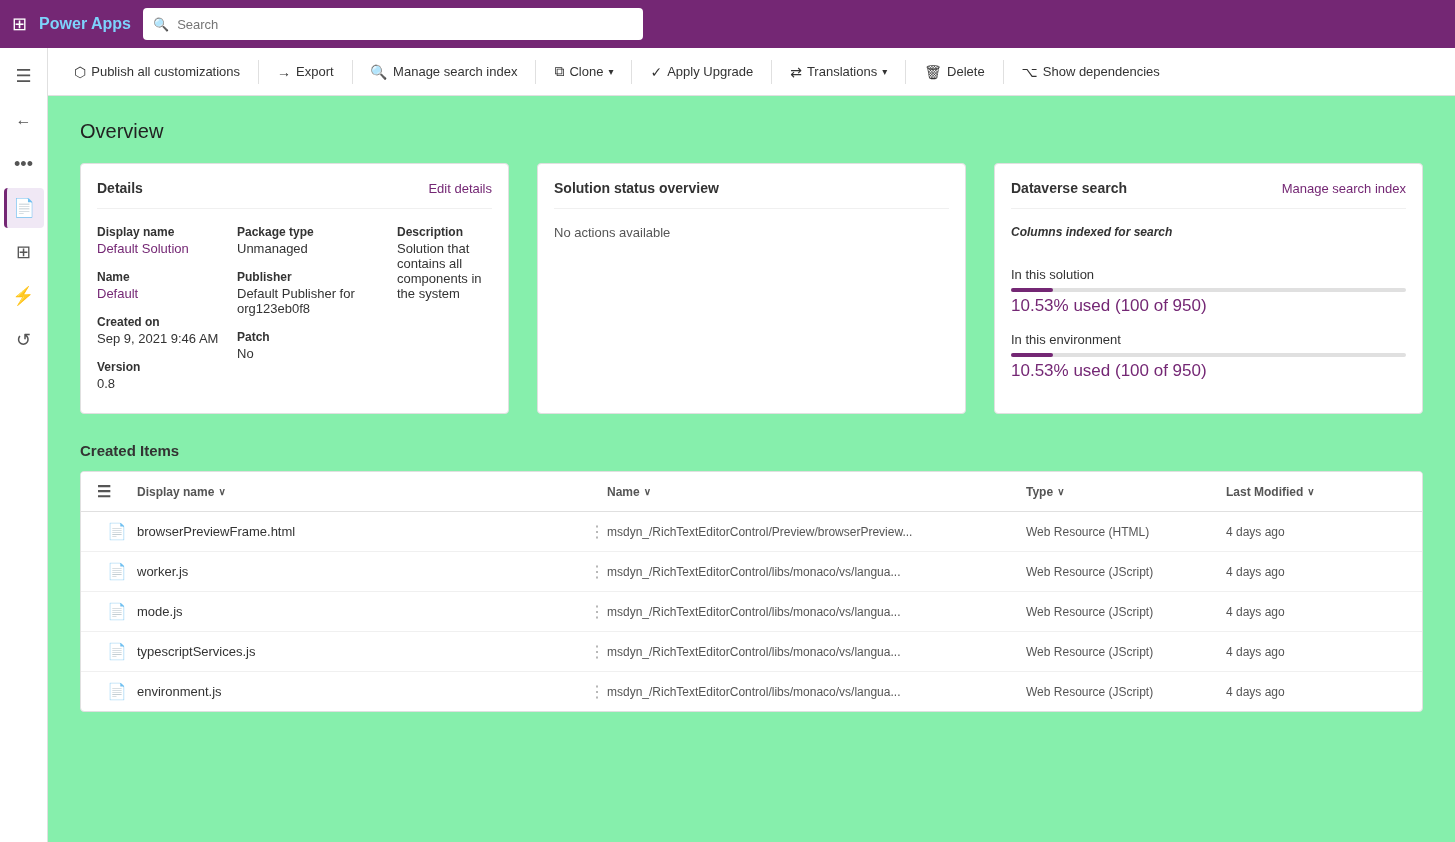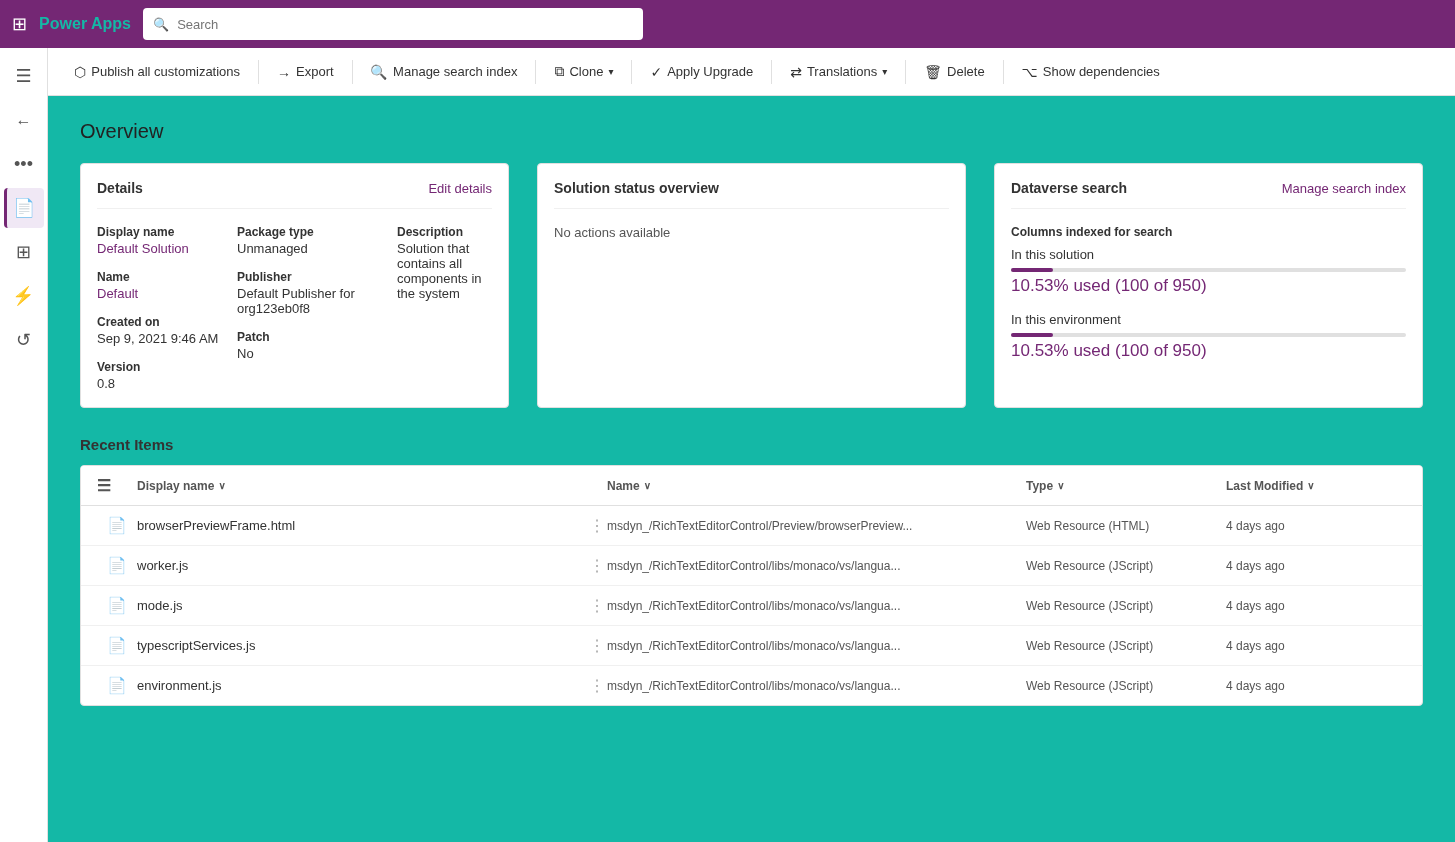--- a/index.html
+++ b/index.html
@@ -8,21 +8,21 @@
     
     .topbar {
       background: #742774;
       height: 48px;
       display: flex;
       align-items: center;
       padding: 0 12px;
       gap: 12px;
     }
     .topbar-grid-icon { color: white; font-size: 18px; cursor: pointer; }
-    .topbar-logo { color: #14b8a6; font-weight: 600; font-size: 16px; flex-shrink: 0; }
+    .topbar-logo { color: #7dd3fc; font-weight: 600; font-size: 16px; flex-shrink: 0; }
     .topbar-search {
       flex: 1;
       max-width: 500px;
       background: white;
       border-radius: 4px;
       display: flex;
       align-items: center;
       padding: 0 10px;
       height: 32px;
       gap: 8px;
@@ -70,21 +70,21 @@
     }
     .toolbar-btn {
       display: flex; align-items: center; gap: 5px; padding: 6px 10px;
       border: none; background: transparent; cursor: pointer; font-size: 13px;
       color: #333; border-radius: 2px; white-space: nowrap;
     }
     .toolbar-btn .btn-icon { font-size: 14px; }
     .toolbar-sep { width: 1px; height: 24px; background: #e0e0e0; margin: 0 4px; }
 
     
-    .content { flex: 1; overflow-y: auto; padding: 24px 32px; background: #14b8a6; }
+    .content { flex: 1; overflow-y: auto; padding: 24px 32px; background: #86efac; }
     .overview-title { font-size: 20px; font-weight: 400; margin-bottom: 20px; color: #222; }
 
     
     .cards-row { display: flex; gap: 28px; margin-bottom: 28px; }
     .card {
       background: white; border: 1px solid #e0e0e0; border-radius: 4px; flex: 1;
       padding: 16px; min-height: 200px;
     }
     .card-header { display: flex; justify-content: space-between; align-items: center; margin-bottom: 16px; padding-bottom: 12px; border-bottom: 1px solid #f0f0f0; }
     .card-title { font-size: 14px; font-weight: 600; color: #333; }
@@ -265,21 +265,21 @@
             <span class="card-title">Solution status overview</span>
           </div>
           <div class="no-actions">No actions available</div>
         </div>
 
         <div class="card">
           <div class="card-header">
             <span class="card-title">Dataverse search</span>
             <a class="card-link">Manage search index</a>
           </div>
-          <div class="detail-label" style="margin-bottom:8px;">Columns indexed for search</div>
+          <div class="detail-label" style="margin-bottom:28px;font-style:italic;">Columns indexed for search</div>
 
           <div class="ds-section">
             <div class="ds-section-title">In this solution</div>
             <div class="ds-bar">
               <div class="ds-bar-fill" style="width: 10.53%;"></div>
             </div>
             <div class="ds-percent">10.53% used (100 of 950)</div>
           </div>
 
           <div class="ds-section" style="">
@@ -287,21 +287,21 @@
             <div class="ds-bar">
               <div class="ds-bar-fill" style="width: 10.53%;"></div>
             </div>
             <div class="ds-percent">10.53% used (100 of 950)</div>
           </div>
         </div>
 
       </div>
 
       <div>
-        <div class="recent-title">Recent Items</div>
+        <div class="recent-title">Created Items</div>
         <div class="table-wrap">
 
           <div class="table-header-grid">
             <div>
               <span style="font-size:16px; color:#555;">☰</span>
             </div>
             <div class="col-header-label">
               <span>Display name</span>
               <span class="chevron">∨</span>
             </div>

